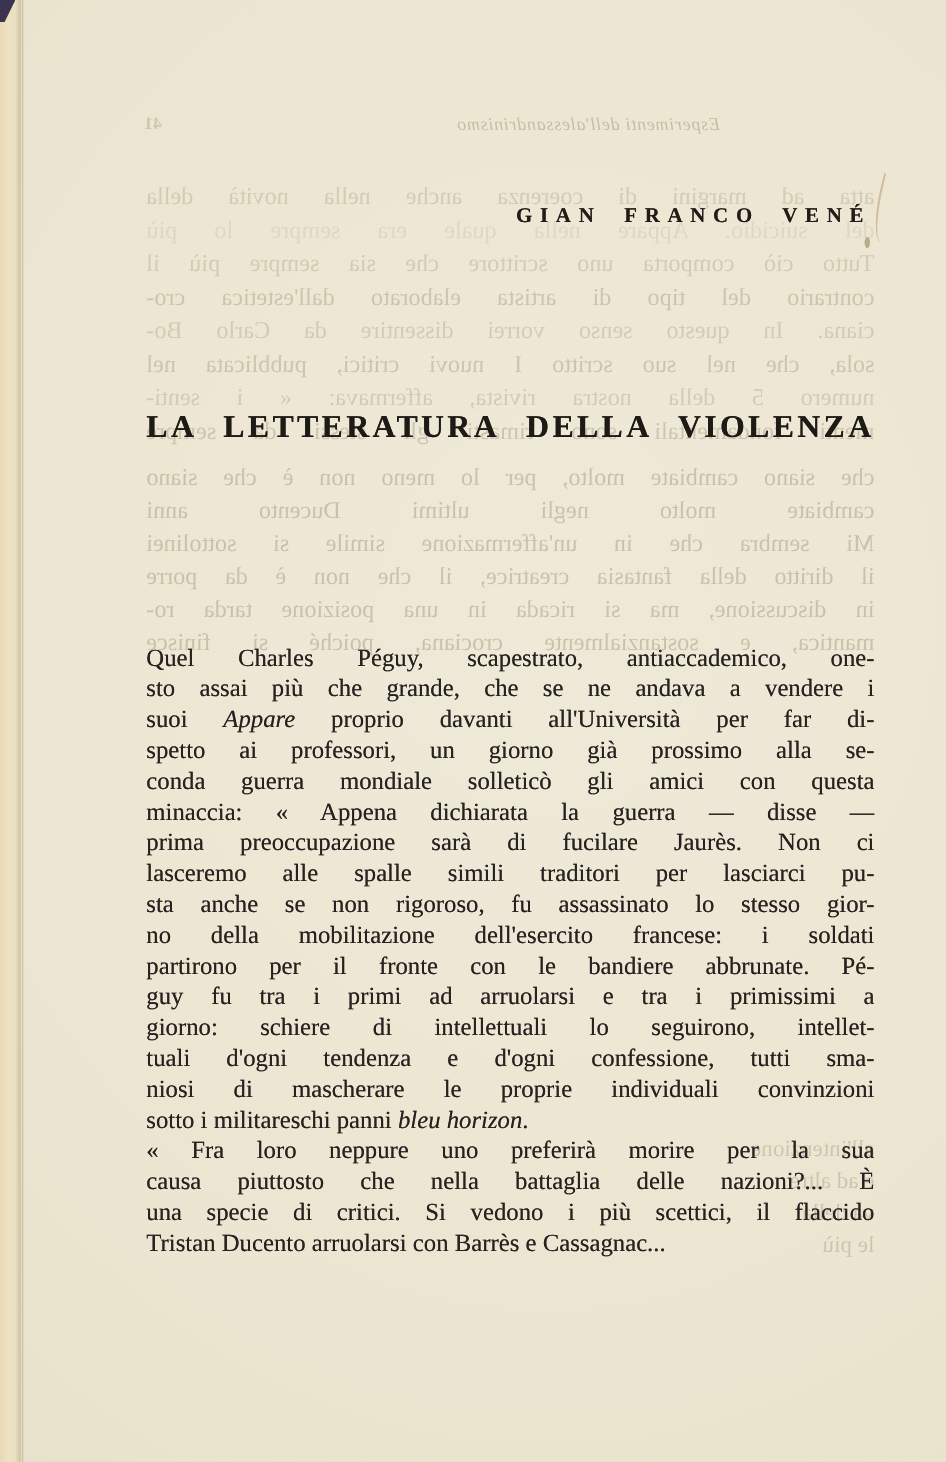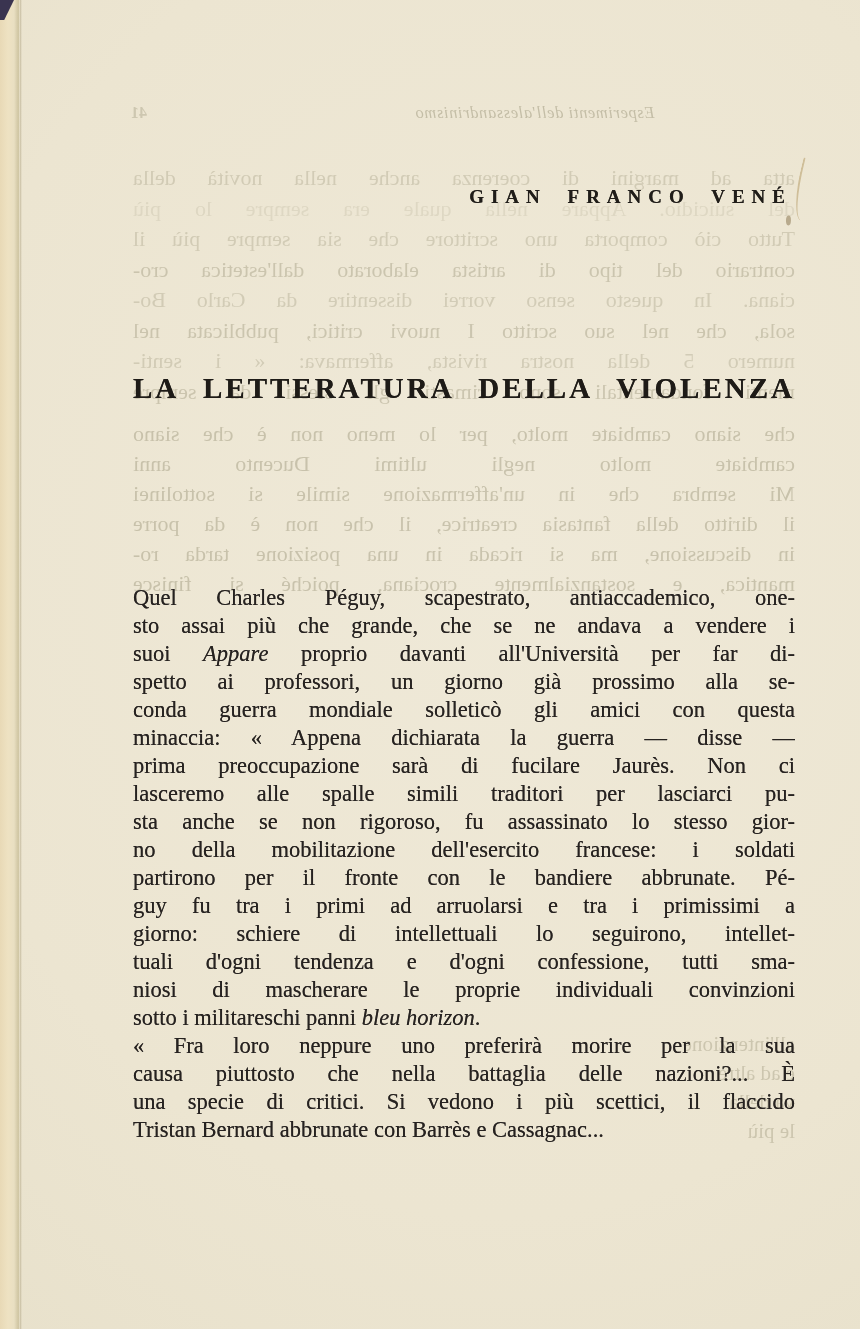--- a/index.html
+++ b/index.html
@@ -150,17 +150,17 @@
         <div class="line"><span>guy fu tra i primi ad arruolarsi e tra i primissimi a</span></div>
         <div class="line"><span>giorno: schiere di intellettuali lo seguirono, intellet-</span></div>
         <div class="line"><span>tuali d'ogni tendenza e d'ogni confessione, tutti sma-</span></div>
         <div class="line"><span>niosi di mascherare le proprie individuali convinzioni</span></div>
         <div class="line last"><span>sotto i militareschi panni </span><i>bleu horizon</i><span>.</span></div>
       </div>
       <div class="para">
         <div class="line"><span>« Fra loro neppure uno preferirà morire per la sua</span></div>
         <div class="line"><span>causa piuttosto che nella battaglia delle nazioni?... È</span></div>
         <div class="line"><span>una specie di critici. Si vedono i più scettici, il flaccido</span></div>
-        <div class="line last"><span>Tristan Bernard abbrunate con Barrès e Cassagnac...</span></div>
+        <div class="line last"><span>Tristan Ducento arruolarsi con Barrès e Cassagnac...</span></div>
       </div>
     </div>
 
 </div>
 
 </body></html>

